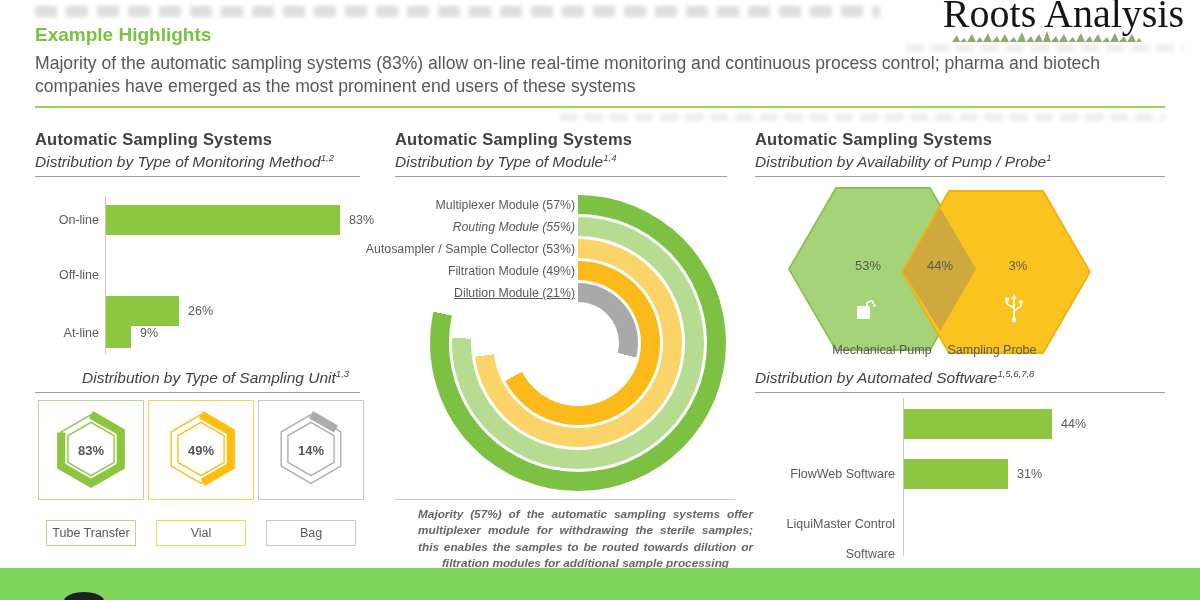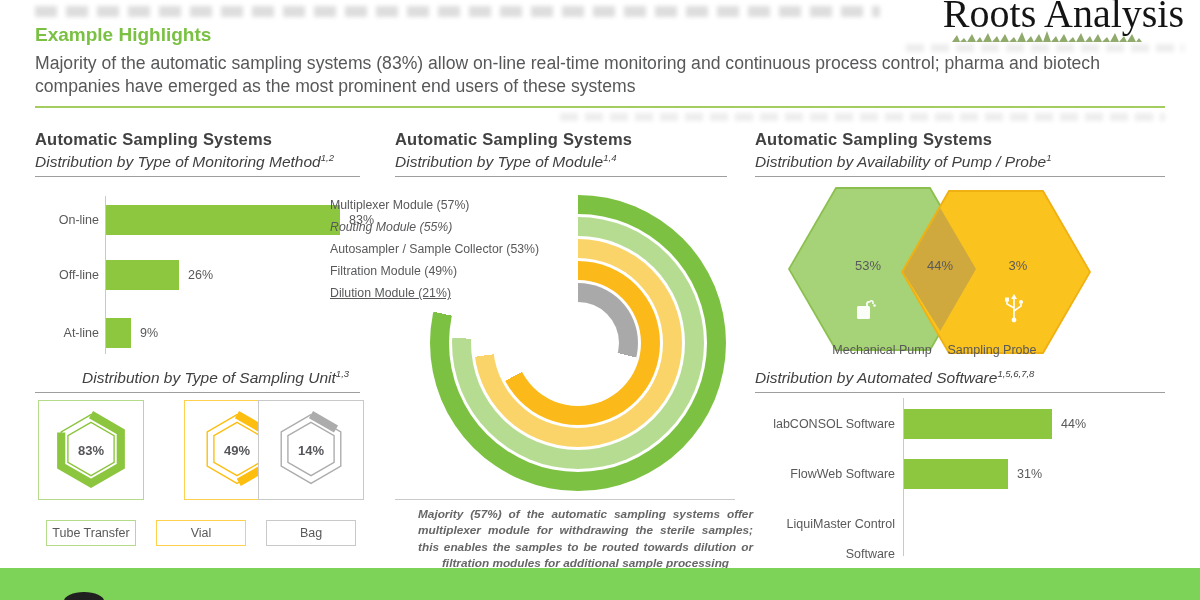--- a/index.html
+++ b/index.html
@@ -32,21 +32,21 @@
   .hex-card{position:absolute;width:104px;height:98px;border:1px solid;background:#fff;}
   .hex-card svg{position:absolute;left:9px;top:5px;}
   .gauge-pct{position:absolute;left:0;top:42px;width:104px;text-align:center;
              font-size:13px;font-weight:600;color:#55565A;}
   .hex-tag{position:absolute;height:24px;line-height:24px;width:88px;text-align:center;
            border:1px solid;font-size:12.5px;color:#595959;background:#fff;}
   
   .radial{position:absolute;left:430px;top:195px;width:296px;height:296px;}
   .radial div{position:absolute;border-radius:50%;}
   .lr{background:#fff;}
-  .ring-label{position:absolute;left:330px;width:245px;text-align:left;
+  .ring-label{position:absolute;left:330px;width:245px;text-align:right;
               font-size:12.3px;color:#58595B;}
   .footnote{font-size:11.8px;font-style:italic;font-weight:600;color:#666;
             text-align:justify;text-align-last:center;line-height:1.38;}
   
   .hexagon{clip-path:polygon(25% 0,75% 0,100% 50%,75% 100%,25% 100%,0 50%);}
   .venn-pct{position:absolute;width:60px;text-align:center;font-size:13px;color:#5A5A5A;}
   .venn-label{position:absolute;width:140px;text-align:center;font-size:12.5px;color:#595959;}
   
   .footer-bar{left:0;top:568px;width:1200px;height:32px;background:#7CD357;}
   .footer-dot{left:64px;top:592px;width:40px;height:18px;border-radius:50%;background:#202020;}
@@ -78,21 +78,21 @@
     <div class="abs axis-v" style="left:105px;top:196px;height:158px;"></div>
     <div class="bar-row" style="left:35px;top:205px;width:325px;">
       <span class="bar-label" style="left:0;width:64px;">On-line</span>
       <span class="bar-wrap" style="left:71px;">
         <span class="bar" style="background-color: rgb(141, 198, 63); width: 234px;"></span>
         <span class="bar-val">83%</span>
       </span>
     </div>
     <div class="bar-row" style="left:35px;top:260px;width:325px;">
       <span class="bar-label" style="left:0;width:64px;">Off-line</span>
-      <span class="bar-wrap" style="left:71px;">
+      <span class="bar-wrap" style="left:71px;margin-top:36px;">
         <span class="bar" style="background-color: rgb(141, 198, 63); width: 73px;"></span>
         <span class="bar-val">26%</span>
       </span>
     </div>
     <div class="bar-row" style="left:35px;top:318px;width:325px;">
       <span class="bar-label" style="left:0;width:64px;">At-line</span>
       <span class="bar-wrap" style="left:71px;">
         <span class="bar" style="background-color: rgb(141, 198, 63); width: 25px;"></span>
         <span class="bar-val">9%</span>
       </span>
@@ -105,21 +105,21 @@
   <div class="abs gray-rule" style="left:35px;top:392px;width:325px;"></div>
 
   <div class="hex-card" style="left: 38px; top: 400px; border-color: rgb(181, 218, 140);">
     <svg width="86" height="86" viewBox="0 0 100 100">
       <path class="gauge-line" d="M50,10 L84.64,30 L84.64,70 L50,90 L15.36,70 L15.36,30 Z" fill="none" stroke-width="1.6" stroke="#8CC63E"></path>
       <path class="gauge-line" d="M50,19 L76.85,34.5 L76.85,65.5 L50,81 L23.15,65.5 L23.15,34.5 Z" fill="none" stroke-width="1.6" stroke="#8CC63E"></path>
       <path class="gauge-arc" d="M50,10 L84.64,30 L84.64,70 L50,90 L15.36,70 L15.36,30 Z" fill="none" stroke-width="9.5" stroke="#8CC63E" stroke-dasharray="199.2 240"></path>
     </svg>
     <div class="gauge-pct">83%</div>
   </div>
-  <div class="hex-card" style="left: 148px; top: 400px; border-color: rgb(255, 208, 77); margin-left: 36px;">
+  <div class="hex-card" style="left: 148px; top: 400px; border-color: rgb(255, 208, 77);">
     <svg width="86" height="86" viewBox="0 0 100 100">
       <path class="gauge-line" d="M50,10 L84.64,30 L84.64,70 L50,90 L15.36,70 L15.36,30 Z" fill="none" stroke-width="1.6" stroke="#FDBE10"></path>
       <path class="gauge-line" d="M50,19 L76.85,34.5 L76.85,65.5 L50,81 L23.15,65.5 L23.15,34.5 Z" fill="none" stroke-width="1.6" stroke="#FDBE10"></path>
       <path class="gauge-arc" d="M50,10 L84.64,30 L84.64,70 L50,90 L15.36,70 L15.36,30 Z" fill="none" stroke-width="9.5" stroke="#FDBE10" stroke-dasharray="117.6 240"></path>
     </svg>
     <div class="gauge-pct">49%</div>
   </div>
   <div class="hex-card" style="left: 258px; top: 400px; border-color: rgb(201, 201, 201);">
     <svg width="86" height="86" viewBox="0 0 100 100">
       <path class="gauge-line" d="M50,10 L84.64,30 L84.64,70 L50,90 L15.36,70 L15.36,30 Z" fill="none" stroke-width="1.6" stroke="#ACACAC"></path>
@@ -198,21 +198,20 @@
   </div>
 
   <div class="abs col-sub" style="left:755px;top:368px;">
     <span>Distribution by Automated Software</span><sup>1,5,6,7,8</sup>
   </div>
   <div class="abs gray-rule" style="left:755px;top:392px;width:410px;"></div>
 
   <div>
     <div class="abs axis-v" style="left:903px;top:398px;height:158px;"></div>
     <div class="bar-row" style="left:755px;top:409px;width:410px;">
-      <span class="bar-label" style="left:0;width:140px;">labCONSOL Software</span>
       <span class="bar-wrap" style="left:149px;">
         <span class="bar" style="background-color: rgb(141, 198, 63); width: 148px;"></span>
         <span class="bar-val">44%</span>
       </span>
     </div>
     <div class="bar-row" style="left:755px;top:459px;width:410px;">
       <span class="bar-label" style="left:0;width:140px;">FlowWeb Software</span>
       <span class="bar-wrap" style="left:149px;">
         <span class="bar" style="background-color: rgb(141, 198, 63); width: 104px;"></span>
         <span class="bar-val">31%</span>

